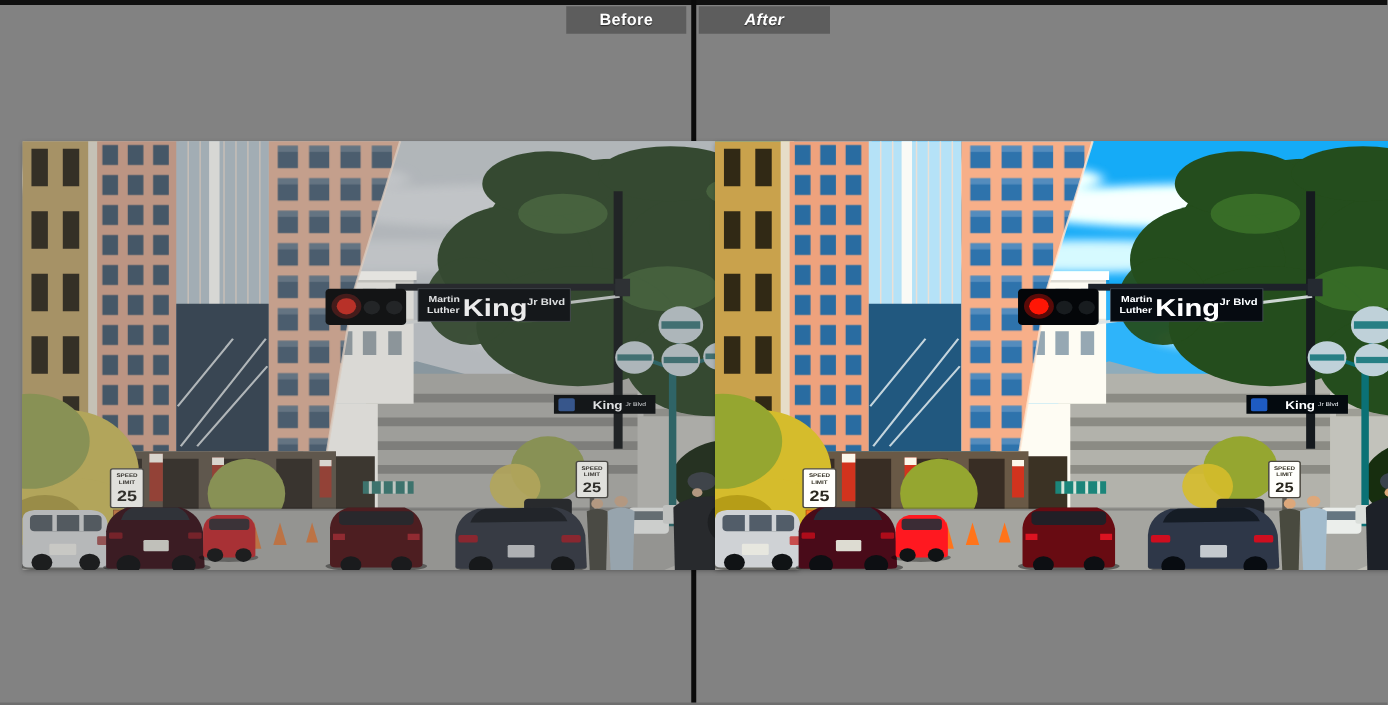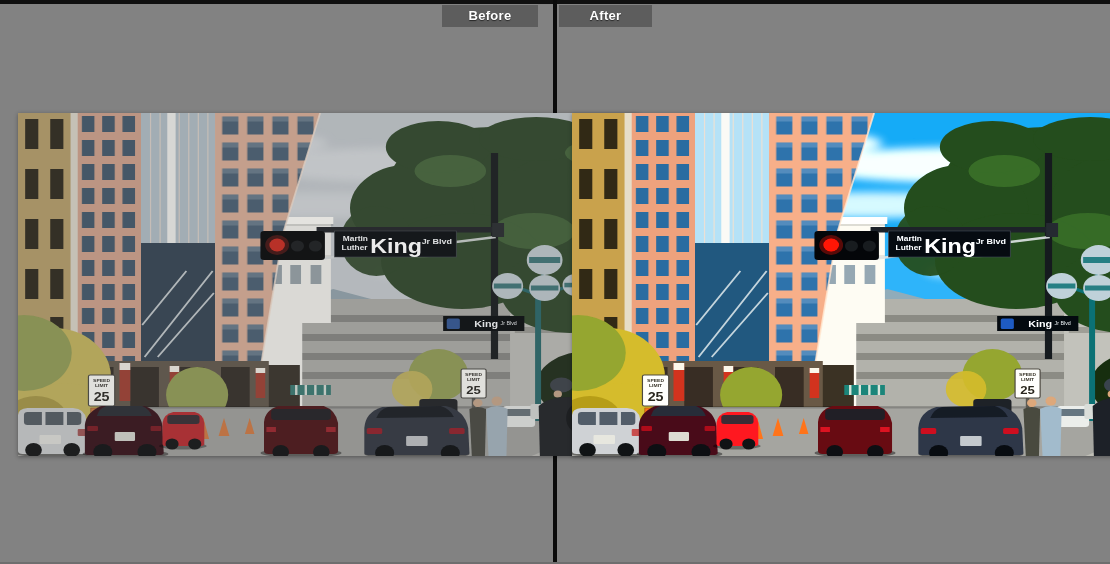--- a/index.html
+++ b/index.html
@@ -10,22 +10,22 @@
   }
   .top-bar{position:absolute;left:0;top:0;width:1110px;height:4px;background:var(--top-bar,#101010);}
   .bottom-line{position:absolute;left:0;bottom:0;width:1110px;height:2px;background:#6e6e6e;}
   .divider{position:absolute;left:553px;top:0;width:4px;height:564px;background:var(--divider,#0b0b0b);}
   .tab{
     position:absolute;top:5px;height:22px;line-height:22px;text-align:center;
     background:var(--tab-bg,#5d5d5d);color:var(--tab-text,#fff);
     font-weight:bold;font-size:13px;letter-spacing:.3px;
     text-shadow:0 1px 1px rgba(0,0,0,.6);
   }
-  #tab-before{left:442px;width:96px;}
-  #tab-after{left:559px;width:93px;}
+  #tab-before{left:453px;width:96px;}
+  #tab-after{left:559px;width:105px;font-style:italic;}
   .photo{
     position:absolute;top:113px;width:621px;height:343px;overflow:hidden;
     box-shadow:0 1px 4px rgba(0,0,0,.35);
   }
   .photo svg{display:block;width:100%;height:100%;}
   .photo text{font-family:"Liberation Sans",sans-serif;}
   .before-photo{left:18px;}
   .after-photo{left:572px;}
 
   

